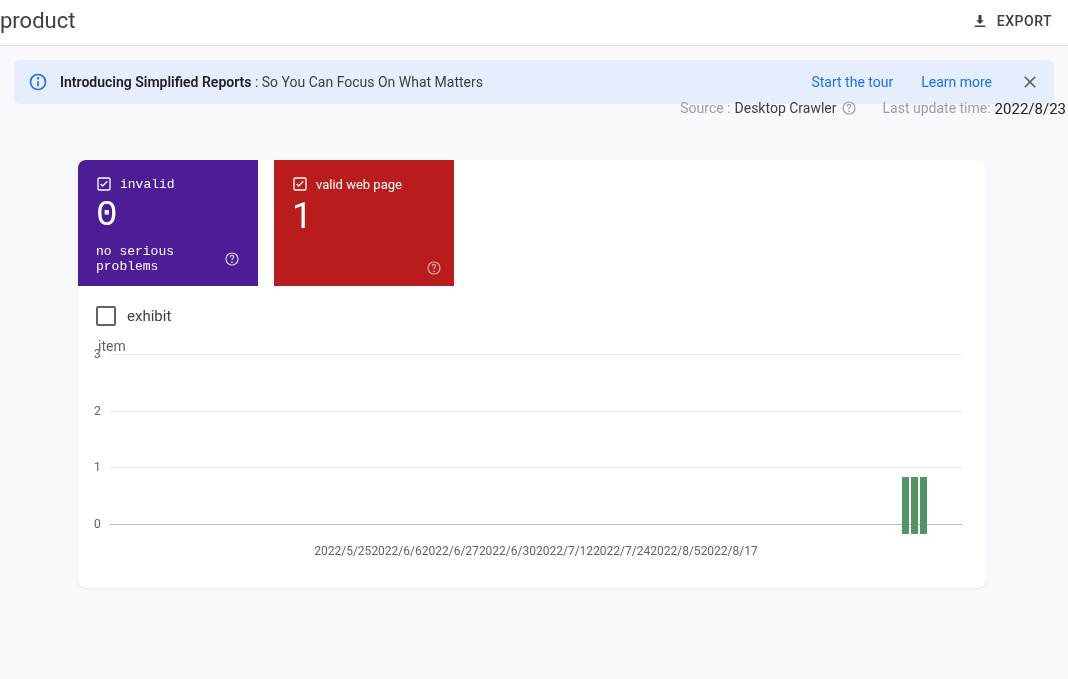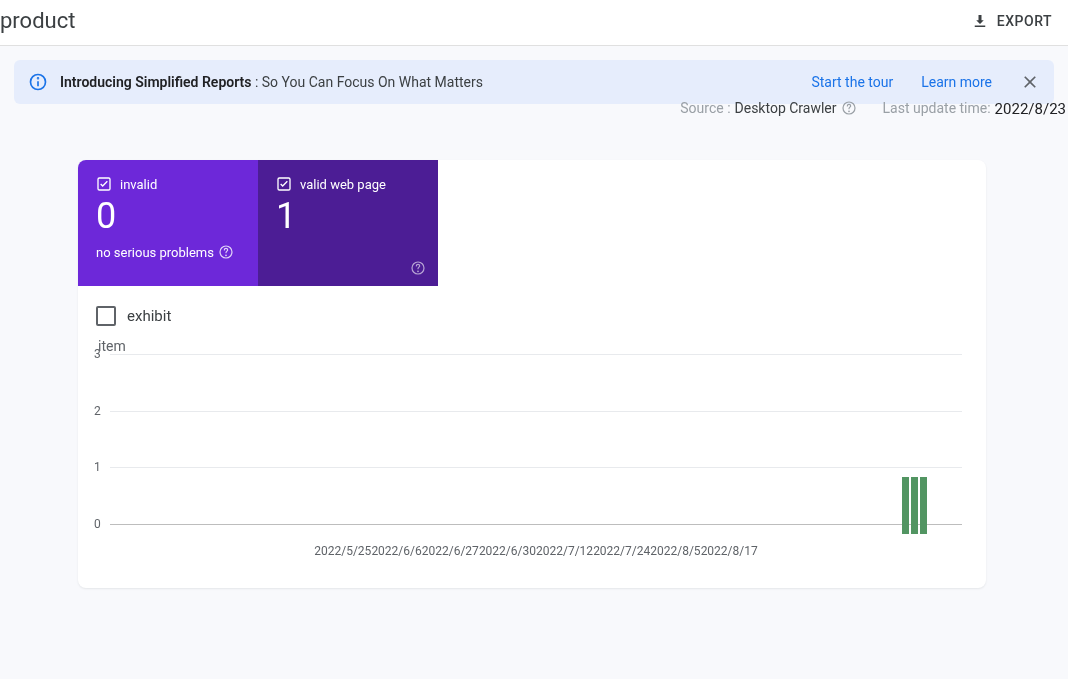--- a/index.html
+++ b/index.html
@@ -79,22 +79,22 @@
     .stats {
       display: flex;
     }
     .stat {
       width: 180px;
       height: 126px;
       color: #fff;
       padding: 16px 18px;
       position: relative;
     }
-    .stat.invalid { background: #6d28d9; border-top-left-radius: 8px; }
-    .stat.valid { background: #4c1d95; }
+    .stat.invalid { background: #4c1d95; border-top-left-radius: 8px; font-family: Liberation Mono, monospace; }
+    .stat.valid { background: #b91c1c; margin-left: 16px; }
     .stat-head { display: flex; align-items: center; gap: 8px; font-size: 13px; }
     .stat-num { font-size: 36px; font-weight: 400; margin-top: 6px; line-height: 1; }
     .stat-sub { font-size: 13px; margin-top: 10px; display: flex; align-items: center; gap: 4px; }
     .help-icon-corner { position: absolute; right: 12px; bottom: 10px; opacity: 0.75; }
 
     .exhibit-row {
       display: flex;
       align-items: center;
       gap: 11px;
       padding: 20px 18px 12px 18px;

